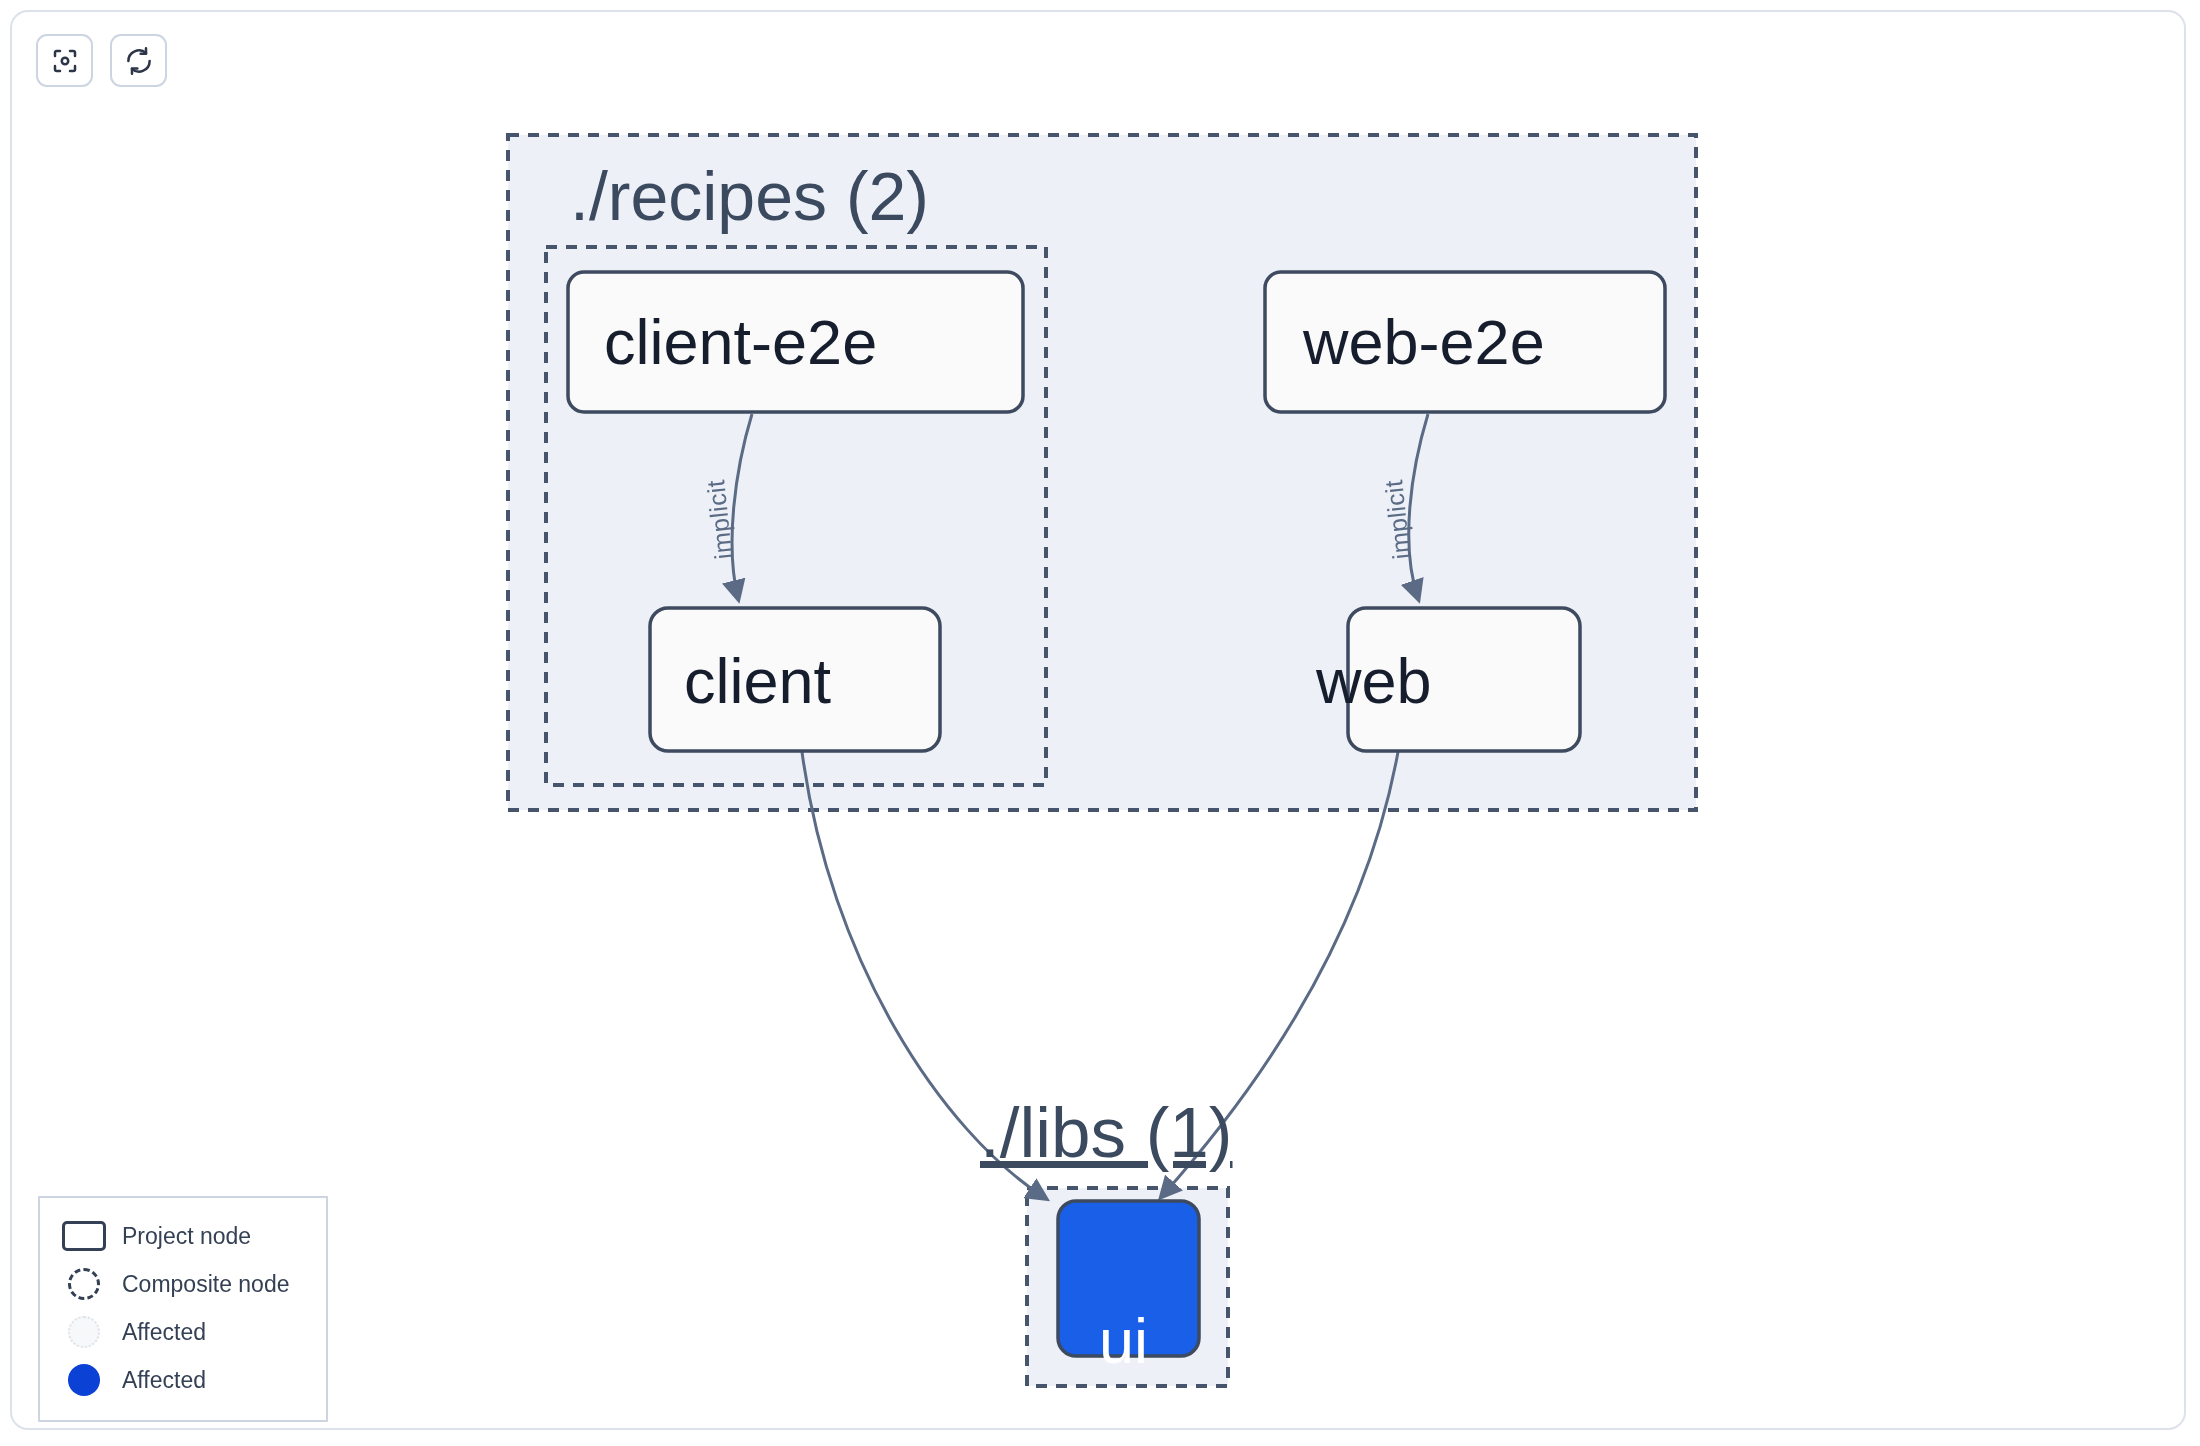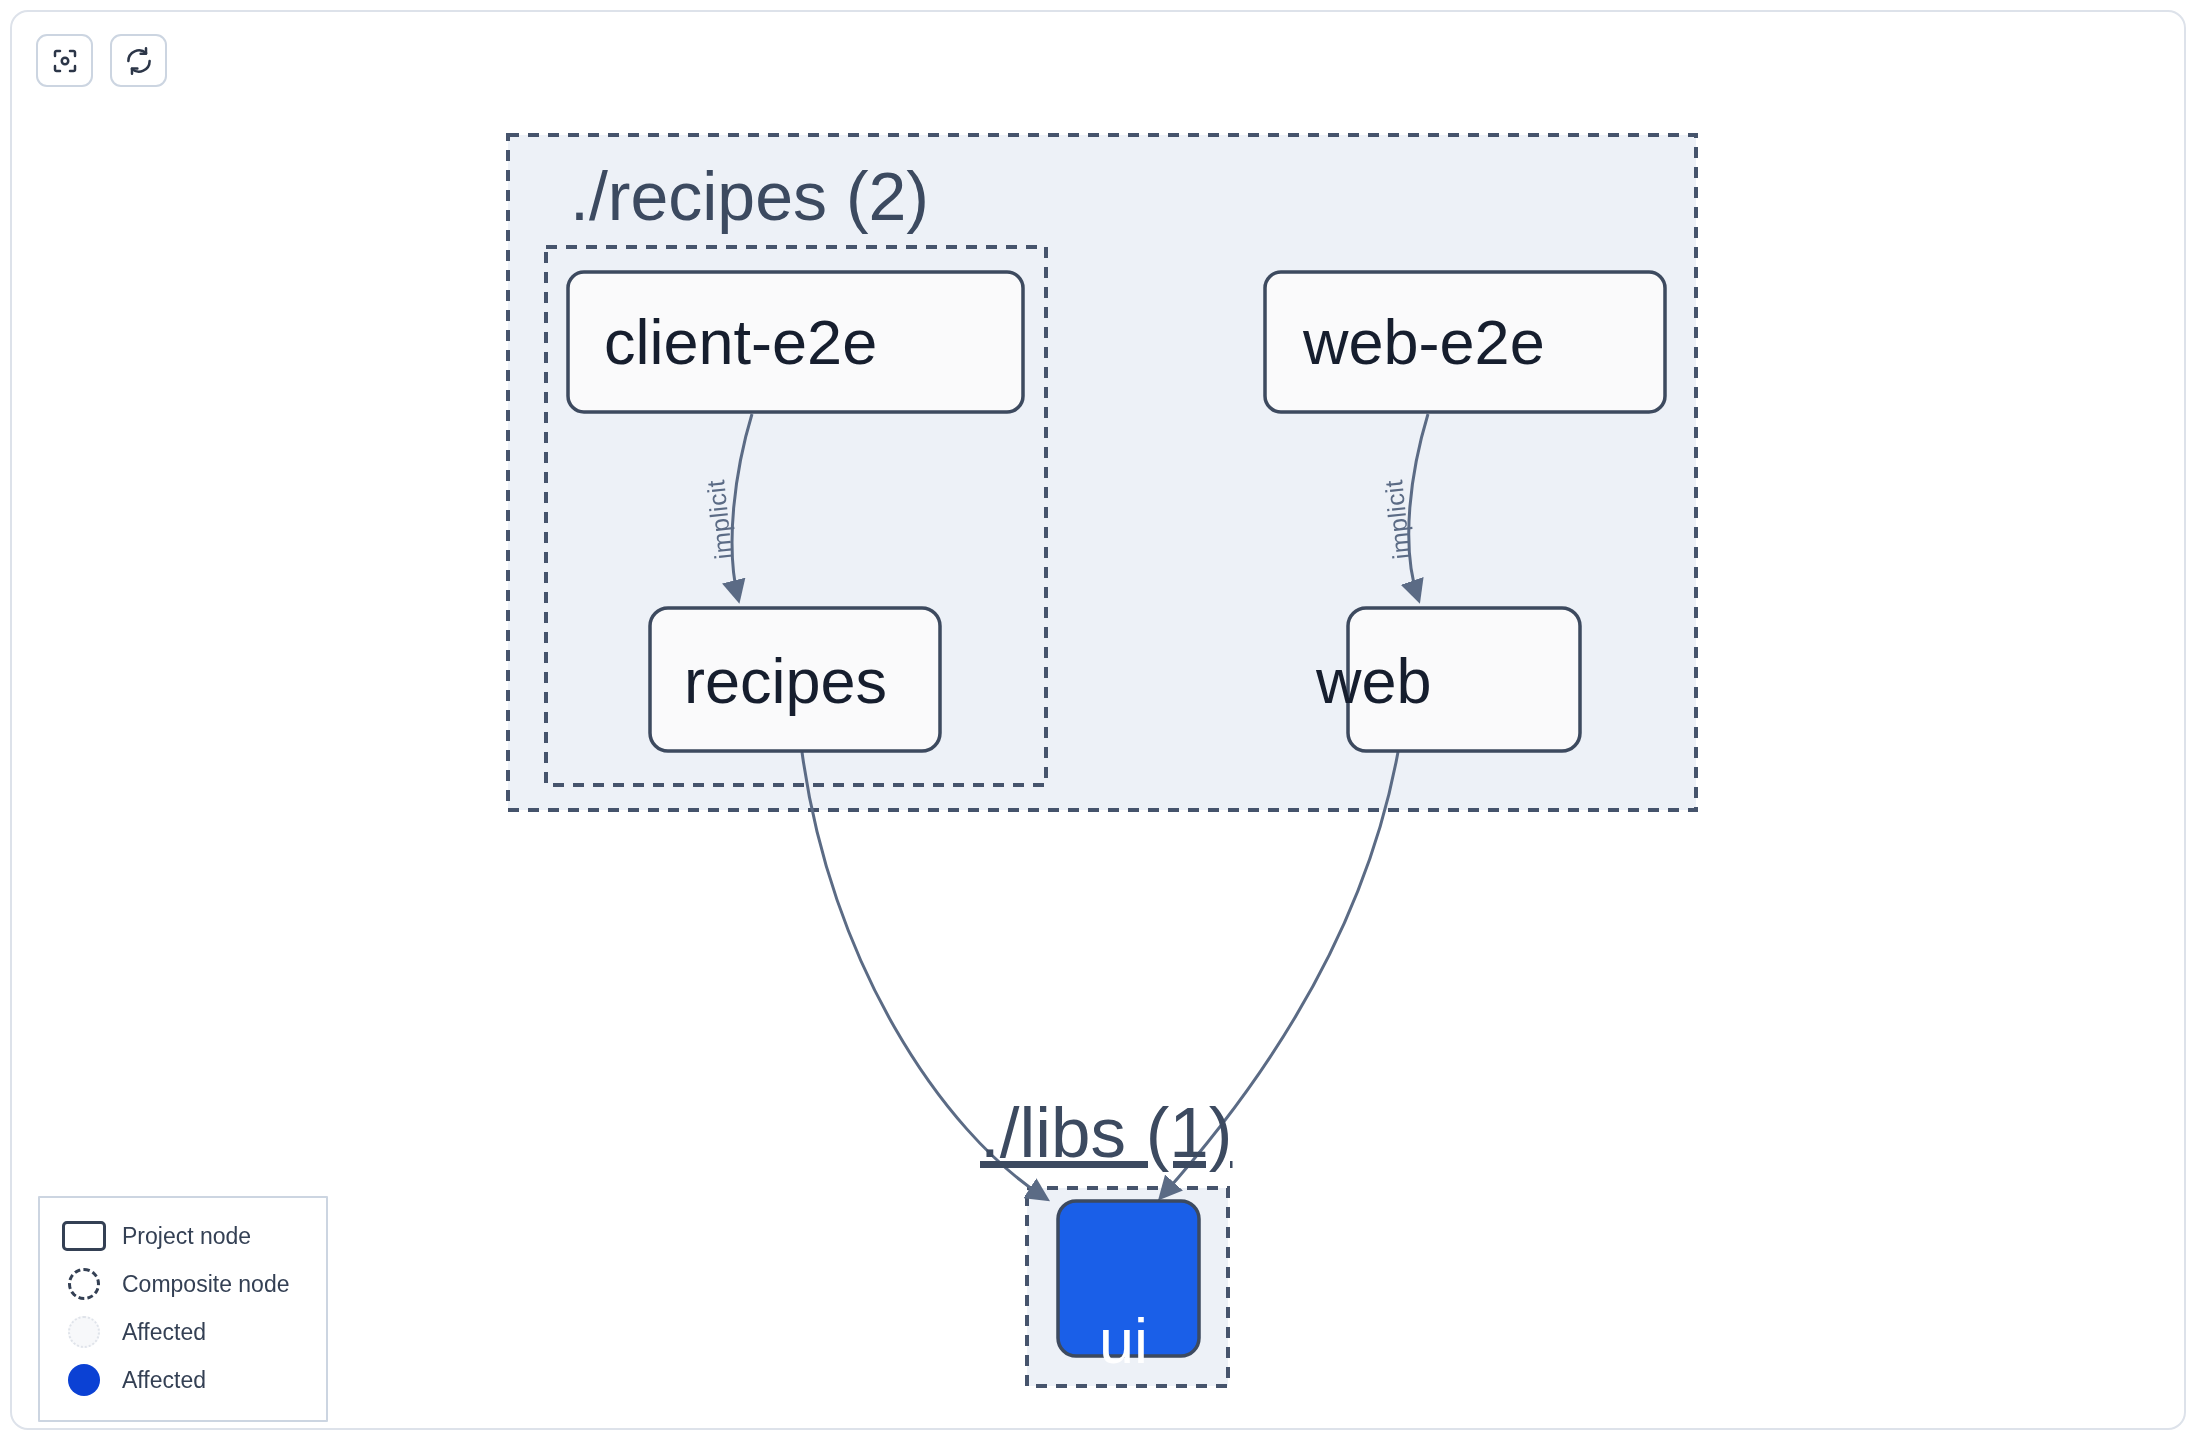--- a/index.html
+++ b/index.html
@@ -217,21 +217,21 @@
       <rect x="1348" y="608" width="232" height="143" rx="18" ry="18" fill="#fafafb" stroke="#3d4a5f" stroke-width="3.5"></rect>
       <rect x="1058" y="1201" width="141" height="155" rx="18" ry="18" fill="#1a5fe8" stroke="#3d4a5f" stroke-width="3.5"></rect>
     </g>
   </svg>
 
   <div class="group-label" id="label-recipes">./recipes (2)</div>
   <div class="group-label" id="label-libs">./libs (1)</div>
 
   <div class="node-label" style="left:604px; top:306px;">client-e2e</div>
   <div class="node-label" style="left:1303px; top:306px;text-align:center;">web-e2e</div>
-  <div class="node-label" style="left:684px; top:645px;">recipes</div>
+  <div class="node-label" style="left:684px; top:645px;">client</div>
   <div class="node-label" style="left:1316px; top:645px;">web</div>
   <div class="node-label touched" style="left:1099px; top:1305px;">ui</div>
 
   <div class="edge-label" style="left:680px; top:505px; transform:rotate(-96deg);">implicit</div>
   <div class="edge-label" style="left:1358px; top:505px; transform:rotate(-96deg);">implicit</div>
 
   <div class="legend">
     <div class="legend-row">
       <span class="legend-swatch">
         <span class="sw-project"></span>

